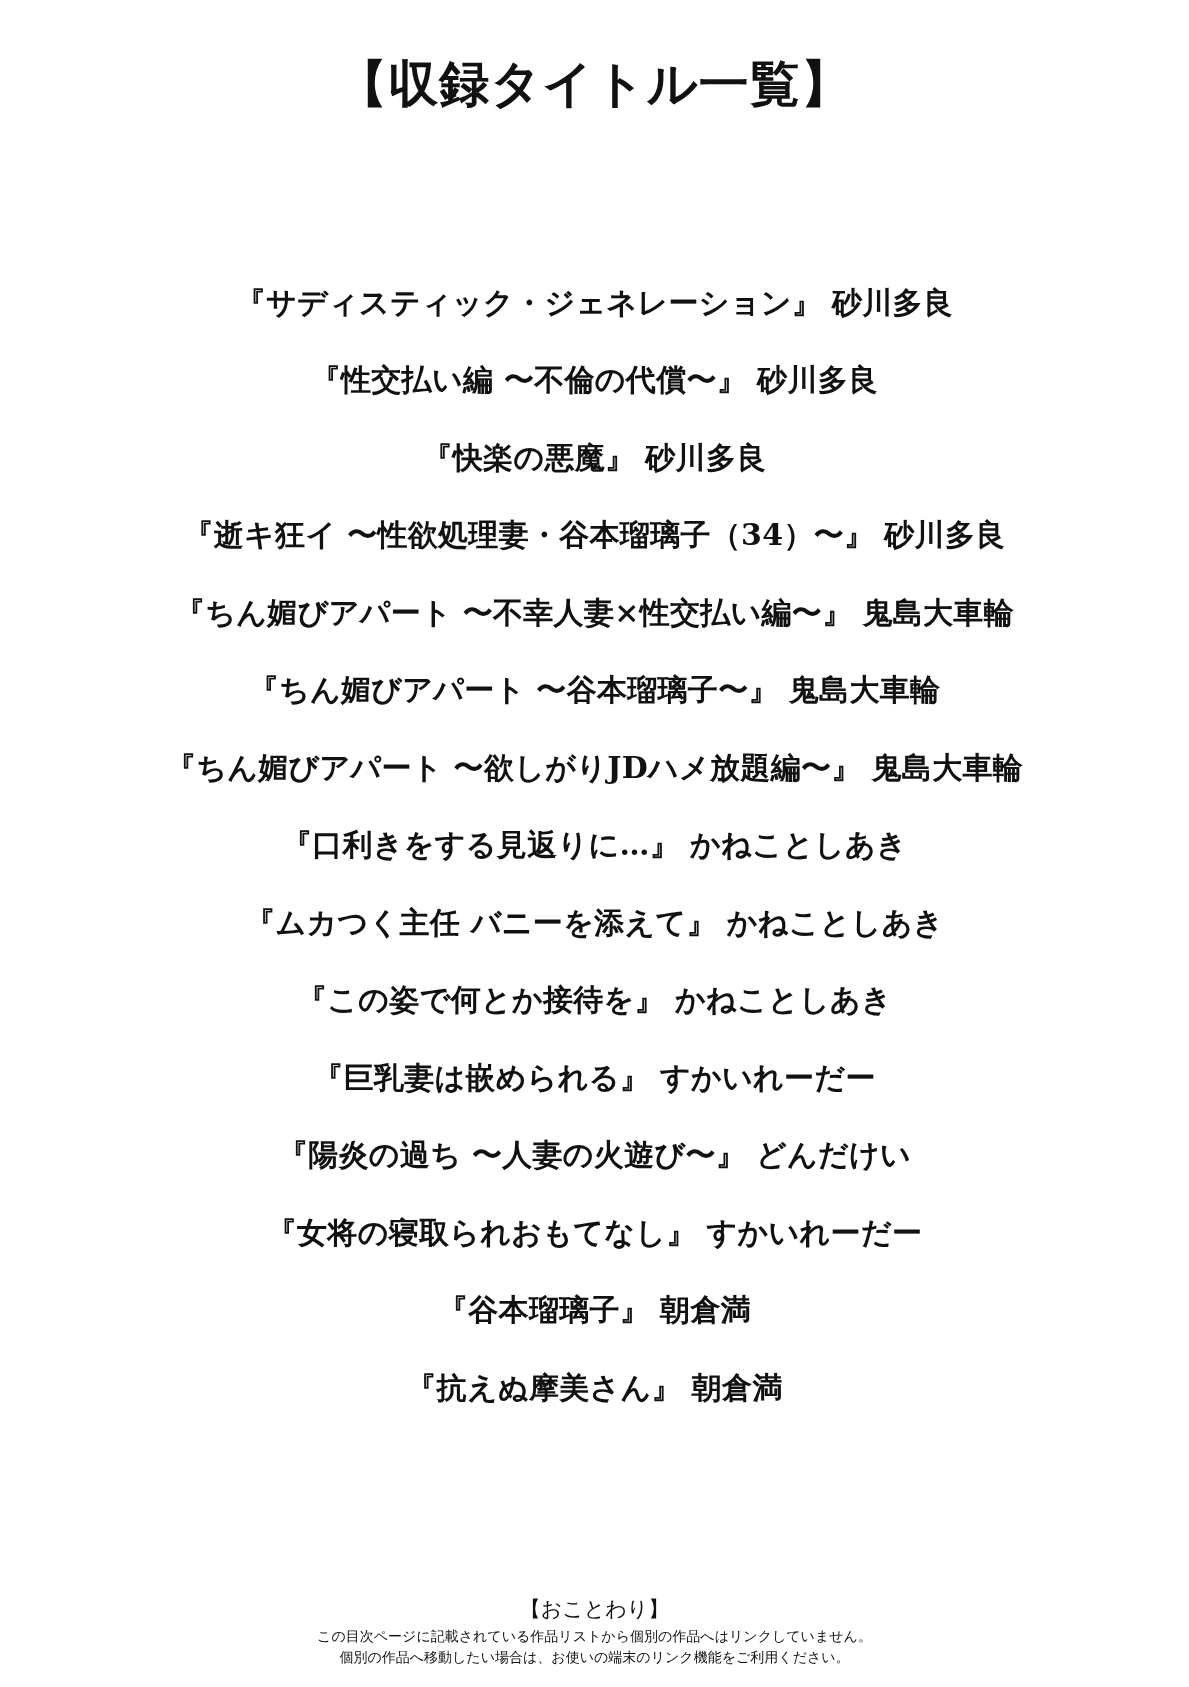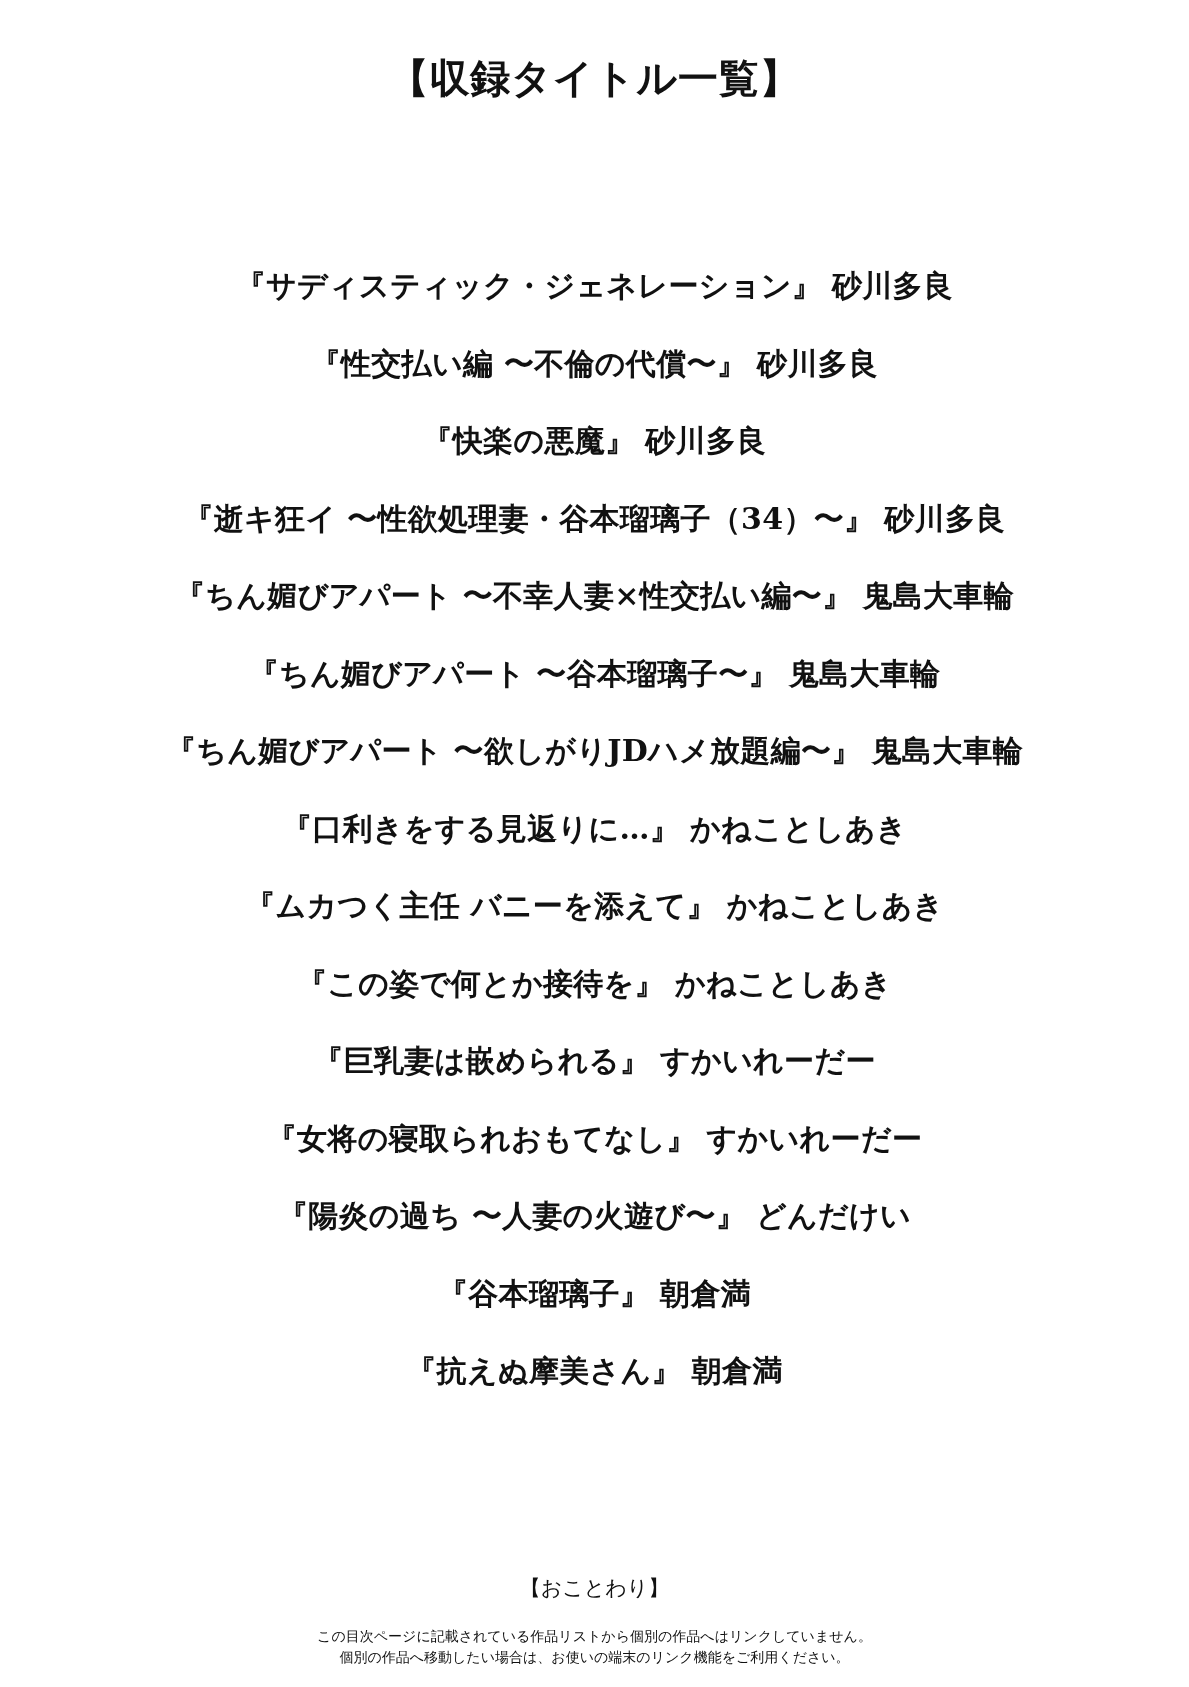--- a/index.html
+++ b/index.html
@@ -18,21 +18,21 @@
   .page {
     width: 1189px;
     height: 1687px;
     box-sizing: border-box;
     padding: 46px 40px 18px 40px;
     display: flex;
     flex-direction: column;
   }
   .doc-title {
     text-align: center;
-    font-size: 40px;
+    font-size: 50px;
     font-weight: 700;
     letter-spacing: 0.02em;
     line-height: 1.2;
     margin: 8px 0 26px 0;
     white-space: nowrap;
   }
   .title-list {
     flex: 1 1 auto;
     display: flex;
     flex-direction: column;
@@ -55,21 +55,21 @@
     margin-left: 10px;
   }
   .notice {
     margin-top: 4px;
     text-align: center;
   }
   .notice-heading {
     font-size: 21px;
     font-weight: 400;
     line-height: 1.5;
-    margin-bottom: 21px;
+    margin-bottom: 0;
   }
   .notice-line {
     font-size: 14px;
     font-weight: 400;
     line-height: 1.55;
     white-space: nowrap;
   }
 </style>
 </head>
 <body>
@@ -106,24 +106,24 @@
     <div class="title-row">
       <span class="work">『ムカつく主任 バニーを添えて』</span><span class="author">かねことしあき</span>
     </div>
     <div class="title-row">
       <span class="work">『この姿で何とか接待を』</span><span class="author">かねことしあき</span>
     </div>
     <div class="title-row">
       <span class="work">『巨乳妻は嵌められる』</span><span class="author">すかいれーだー</span>
     </div>
     <div class="title-row">
-      <span class="work">『女将の寝取られおもてなし』</span><span class="author">すかいれーだー</span>
+      <span class="work">『陽炎の過ち 〜人妻の火遊び〜』</span><span class="author">どんだけい</span>
     </div>
     <div class="title-row">
-      <span class="work">『陽炎の過ち 〜人妻の火遊び〜』</span><span class="author">どんだけい</span>
+      <span class="work">『女将の寝取られおもてなし』</span><span class="author">すかいれーだー</span>
     </div>
     <div class="title-row">
       <span class="work">『谷本瑠璃子』</span><span class="author">朝倉満</span>
     </div>
     <div class="title-row">
       <span class="work">『抗えぬ摩美さん』</span><span class="author">朝倉満</span>
     </div>
   </div>
 
   <div class="notice">

